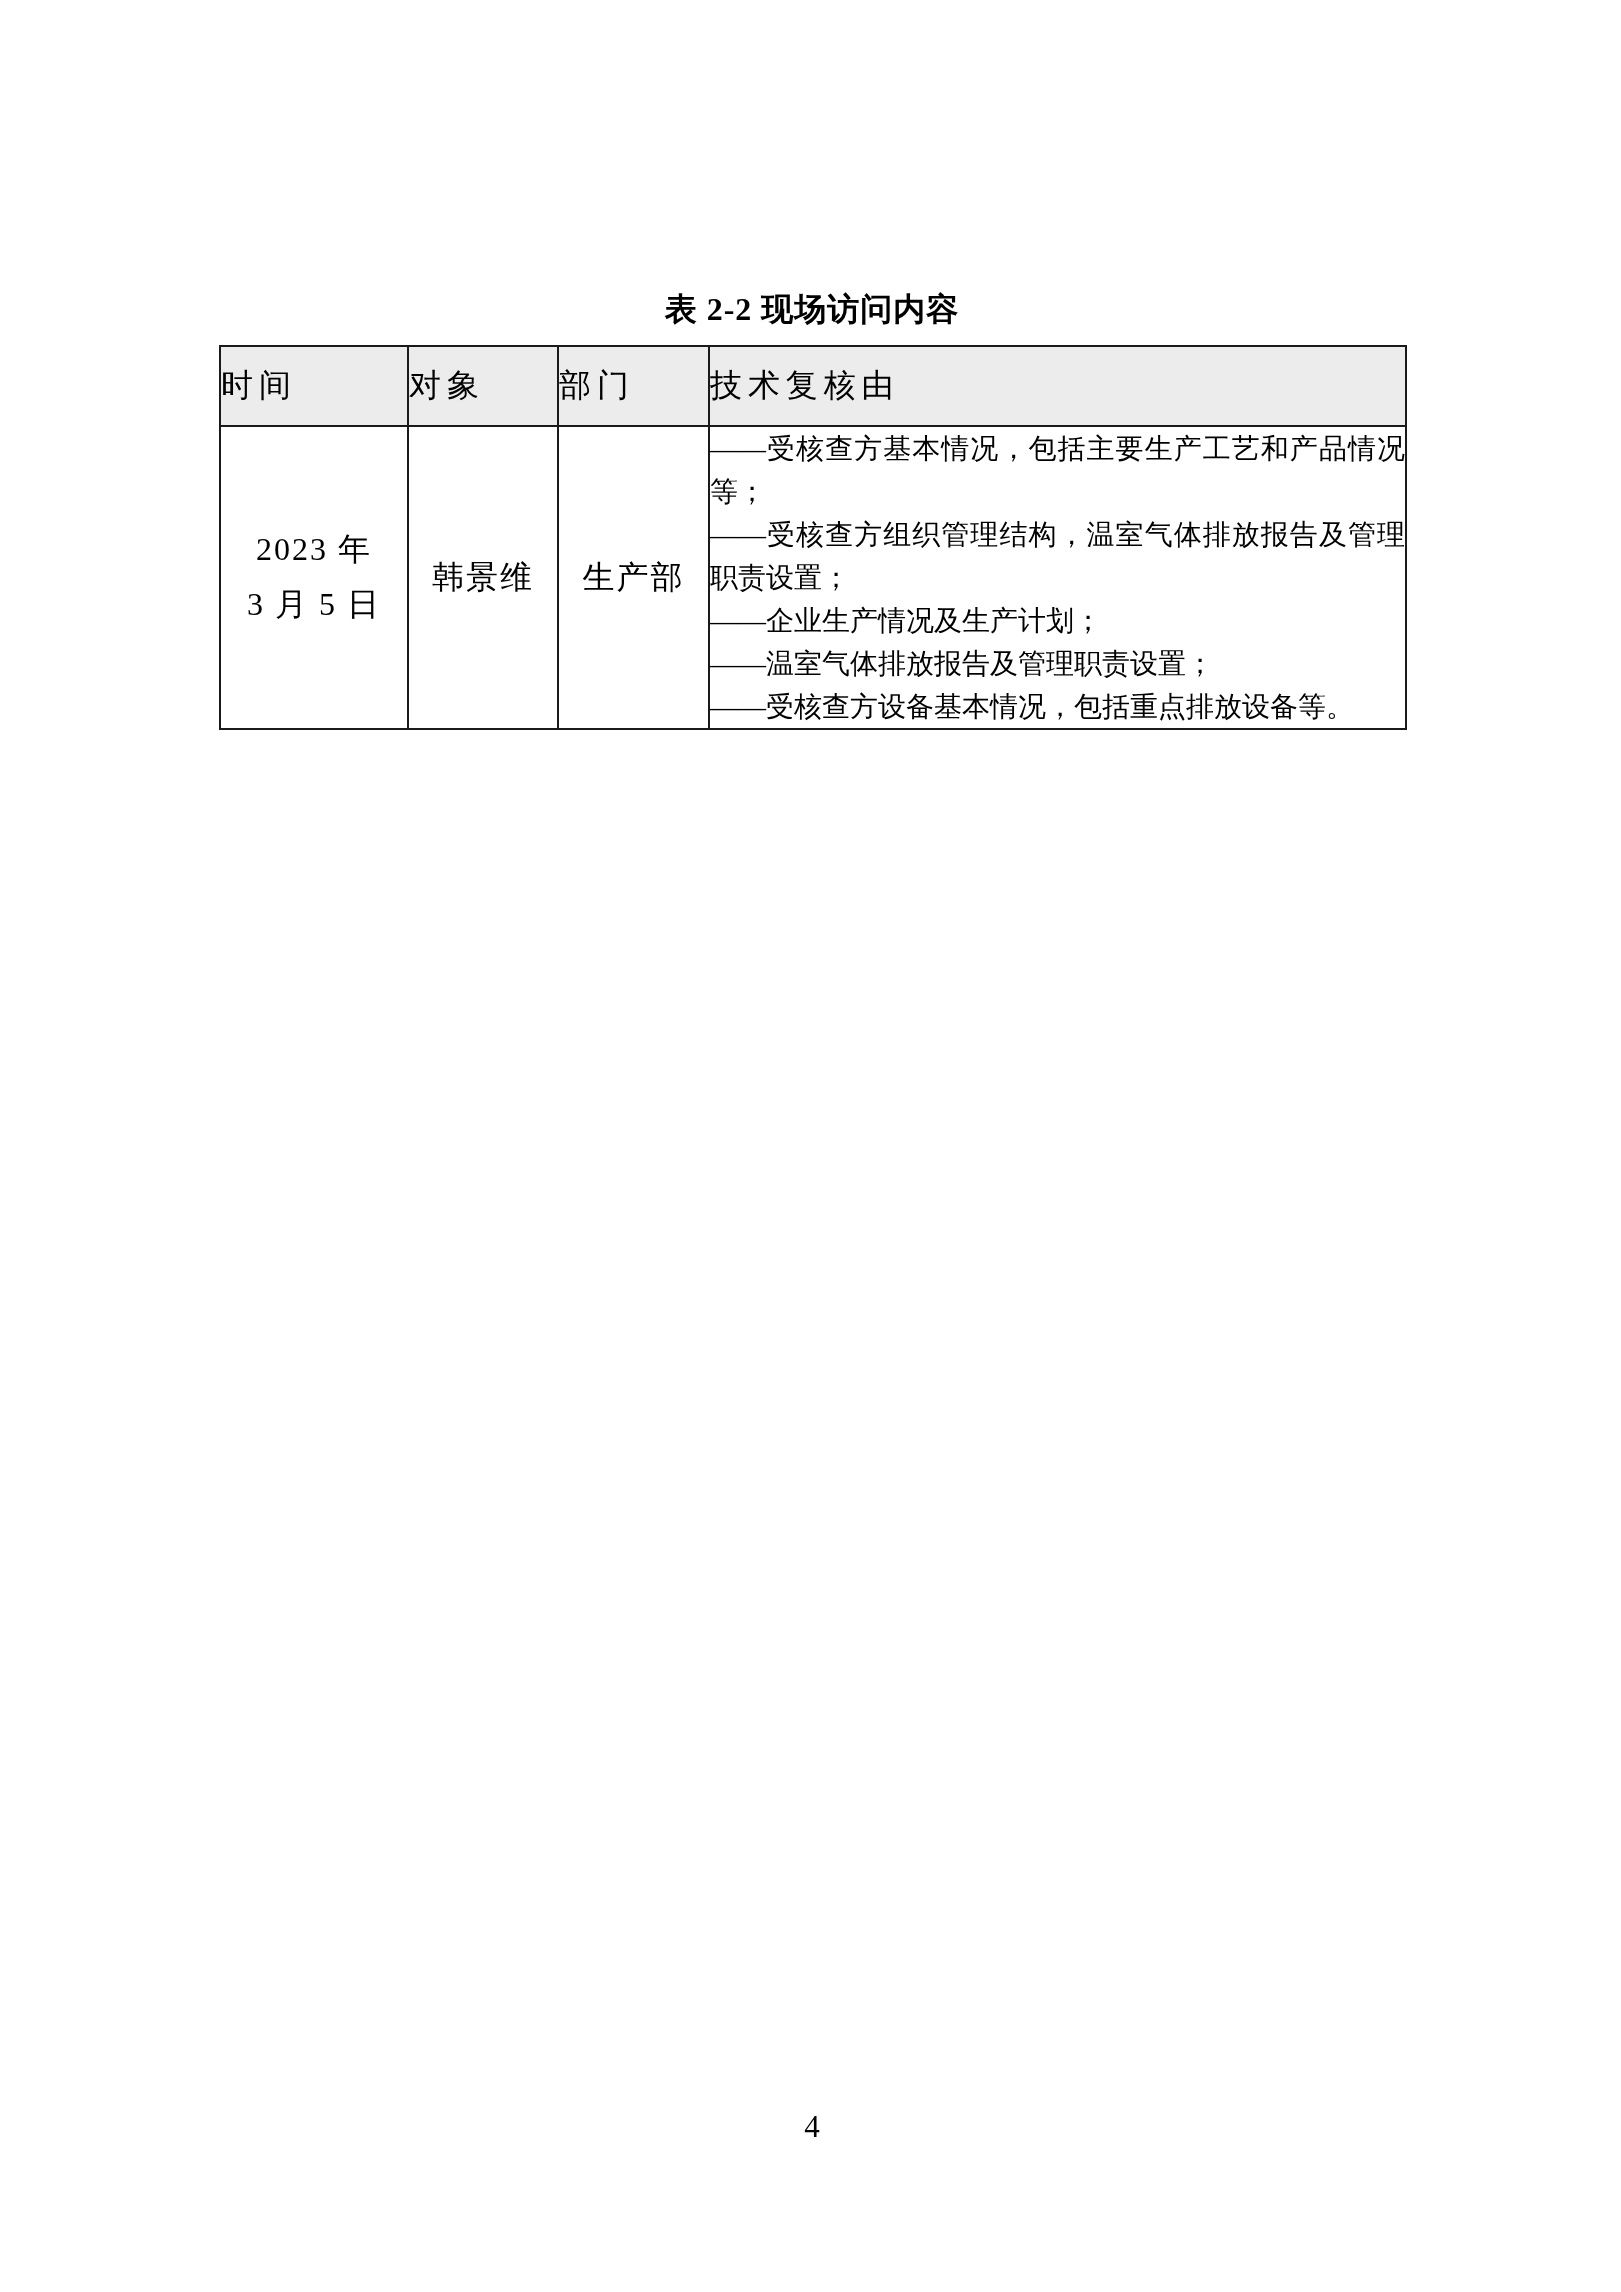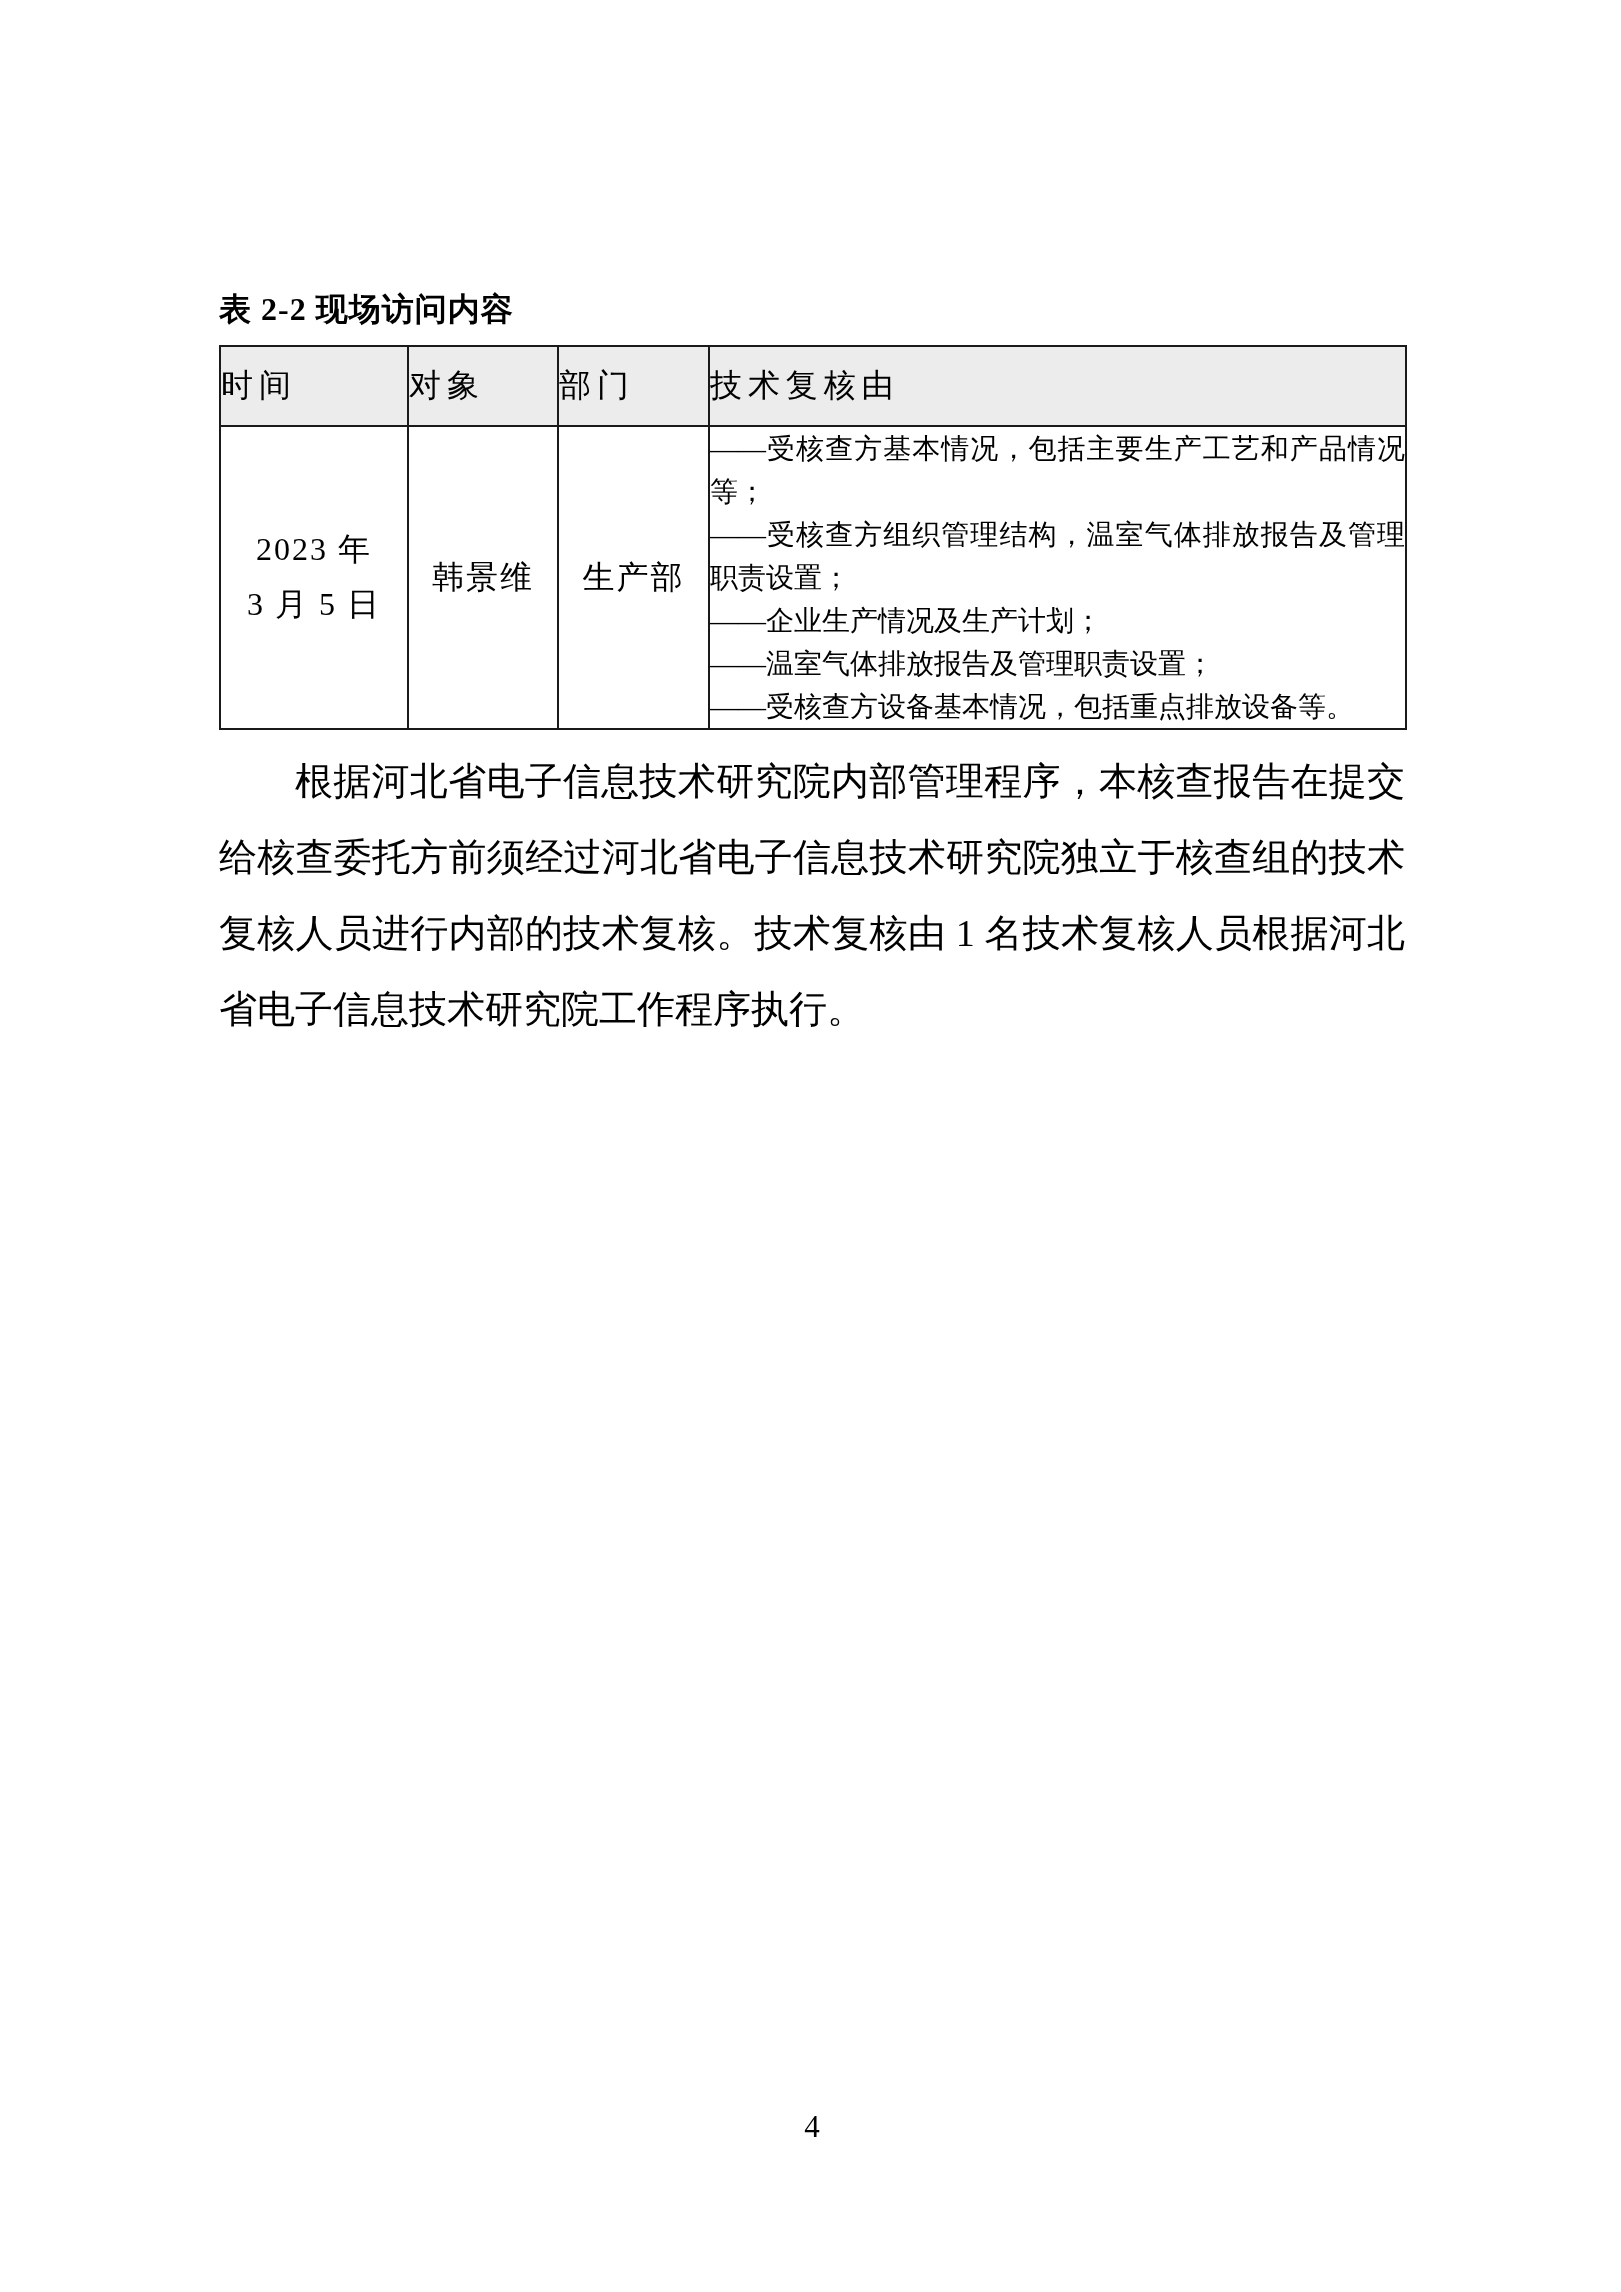--- a/index.html
+++ b/index.html
@@ -17,21 +17,21 @@
     overflow: hidden;
   }
   .content {
     position: absolute;
     left: 219px;
     top: 0;
     width: 1186px;
   }
   .table-caption {
     margin-top: 290px;
-    text-align: left;
+    text-align: center;
     font-size: 32px;
     font-weight: bold;
     line-height: 39px;
     letter-spacing: 1px;
   }
   table.visit-table {
     margin-top: 15.7px;
     width: 1186px;
     table-layout: fixed;
     border-collapse: collapse;
@@ -133,19 +133,18 @@
             <div class="interview-item">——企业生产情况及生产计划；</div>
             <div class="interview-item">——温室气体排放报告及管理职责设置；</div>
             <div class="interview-item">——受核查方设备基本情况，包括重点排放设备等。</div>
           </td>
         </tr>
       </tbody>
     </table>
 
 
 
-    <p class="body-para">根据河北省电子信息技术研究院内部管理程序，本核查报告在提交给核查委托方前须经过河北省电子信息技术研究院独立于核查组的技术复核人员进行内部的技术复核。技术复核由 1 名技术复核人员根据河北省电子信息技术研究院工作程序执行。</p>
 
   </div>
 
   <div class="page-number">4</div>
 </div>
 
 
 </body></html>

